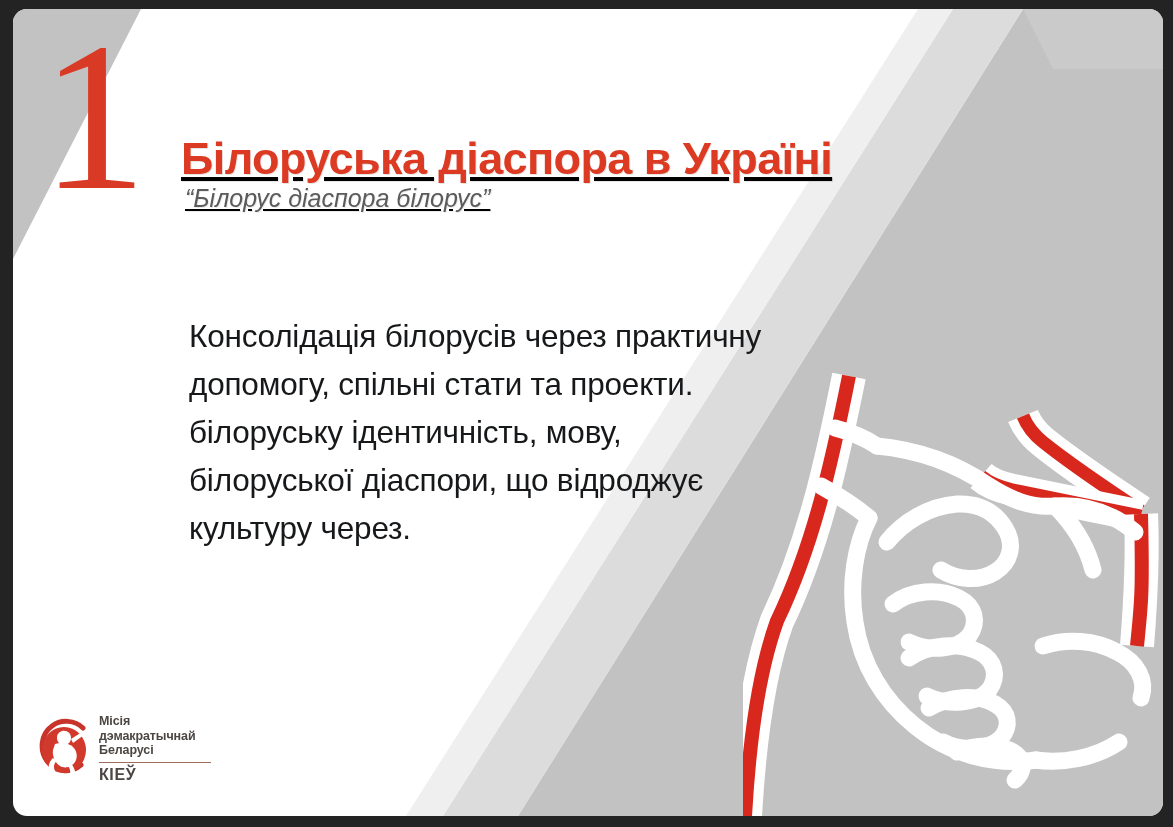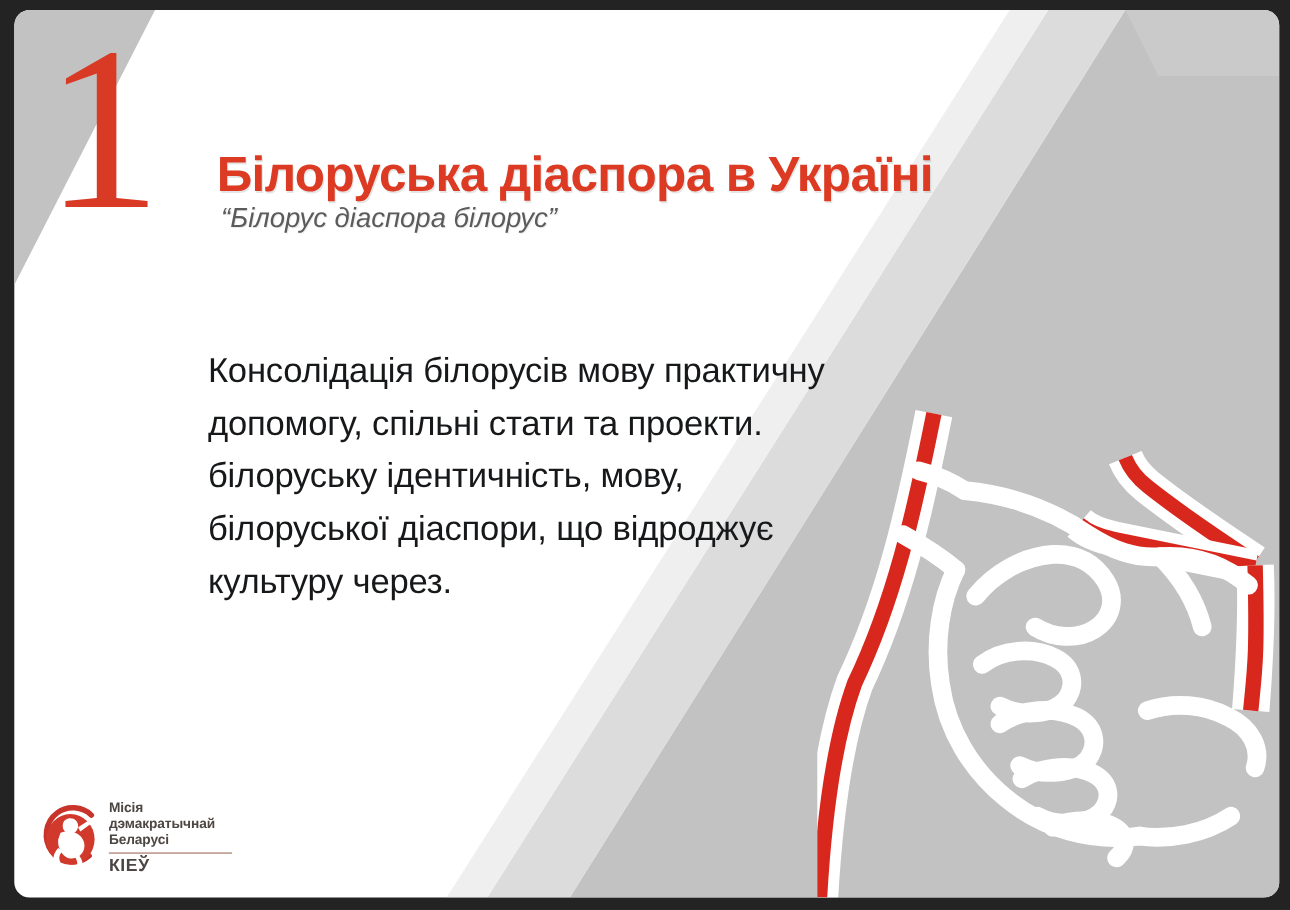--- a/index.html
+++ b/index.html
@@ -52,23 +52,24 @@
     color: #d93a26;
     line-height: 1;
     letter-spacing: -2px;
     z-index: 4;
     user-select: none;
   }
 
   
   #heading-block {
     position: absolute;
-    left: 184px;
+    left: 168px;
     top: 126px;
     z-index: 5;
+    text-decoration: underline;
   }
   #slide-title {
     margin: 0;
     font-family: "Liberation Sans", sans-serif;
     font-size: 45px;
     font-weight: 700;
     color: #dc3a22;
     letter-spacing: -0.6px;
     line-height: 1.05;
     white-space: nowrap;
@@ -100,21 +101,21 @@
     color: #16181a;
     line-height: 48px;
     white-space: nowrap;
     letter-spacing: -0.2px;
   }
 
   
   #logo-lockup {
     position: absolute;
     left: 24px;
-    bottom: 19px;
+    bottom: 32px;
     display: flex;
     align-items: center;
     z-index: 6;
   }
   #logo-emblem {
     width: 56px;
     height: 62px;
     flex: none;
   }
   #logo-text {
@@ -173,21 +174,21 @@
     </svg>
 
     <div id="slide-number">1</div>
 
     <div id="heading-block">
       <h1 id="slide-title">Білоруська діаспора в Україні</h1>
       <div id="slide-subtitle">“Білорус діаспора білорус”</div>
     </div>
 
     <div id="body-copy">
-      <div class="body-line">Консолідація білорусів мову практичну</div>
+      <div class="body-line">Консолідація білорусів через практичну</div>
       <div class="body-line">допомогу, спільні стати та проекти.</div>
       <div class="body-line">білоруську ідентичність, мову,</div>
       <div class="body-line">білоруської діаспори, що відроджує</div>
       <div class="body-line">культуру  через.</div>
     </div>
 
     <svg id="handshake-art" viewBox="0 0 420 470">
 
       <g>
         <path d="M106 30 C 88 120, 70 200, 34 275 C 14 330, 6 400, 2 470" stroke="#ffffff" stroke-width="34" fill="none" stroke-linecap="butt"></path>

